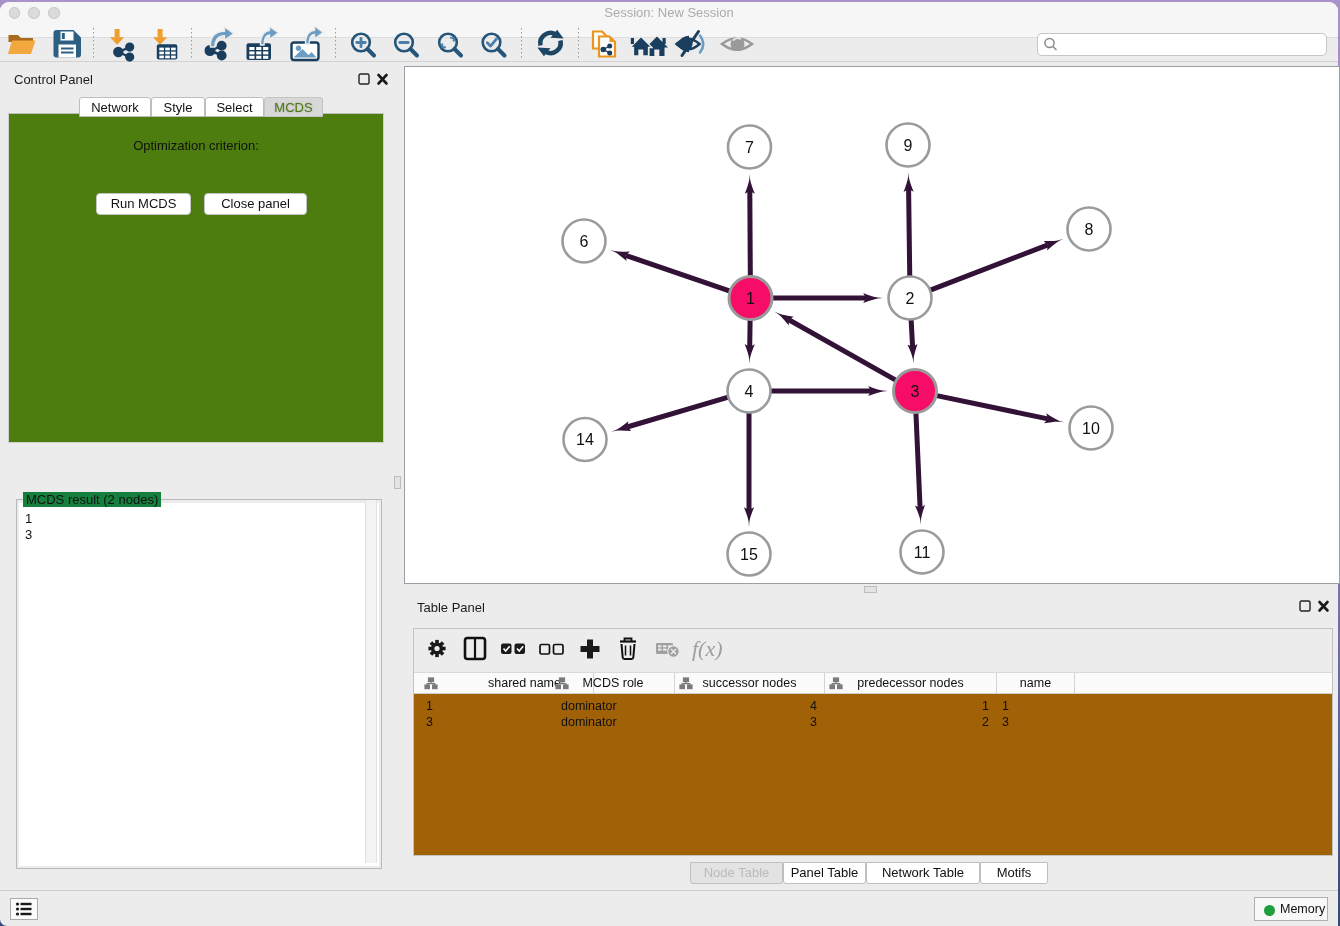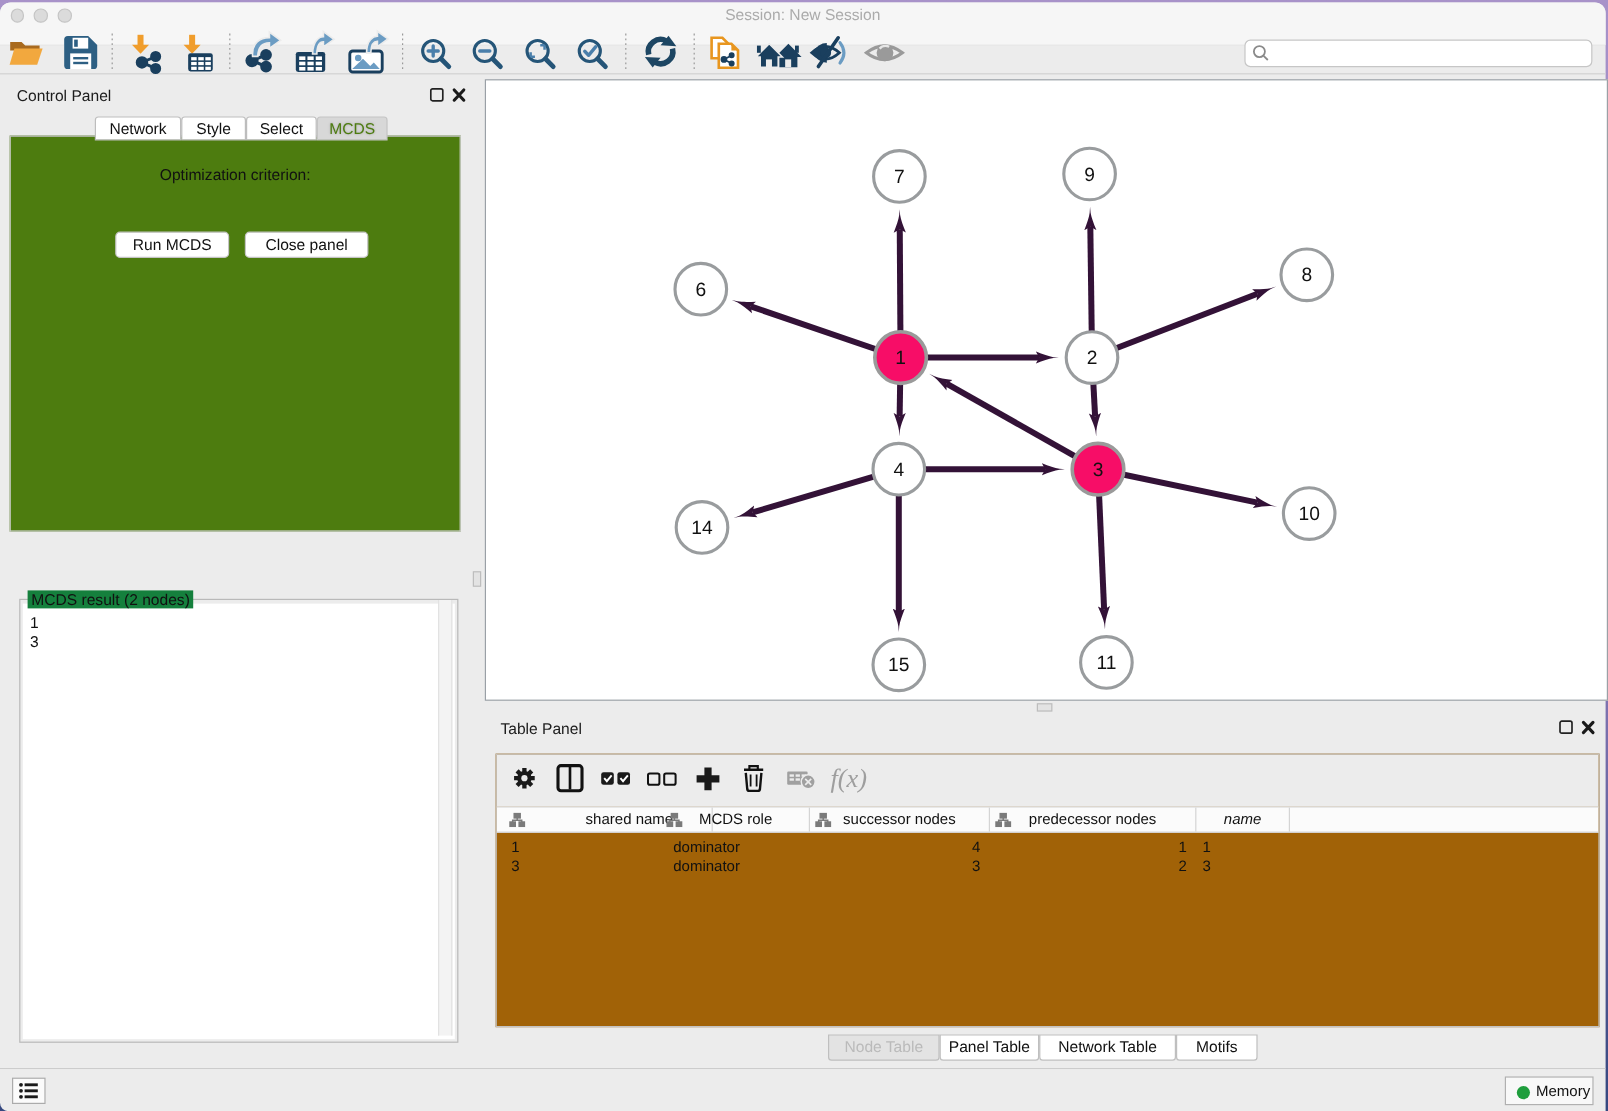--- a/index.html
+++ b/index.html
@@ -326,21 +326,21 @@
      </g>
      <text x="278" y="35" font-family="Liberation Serif, serif" font-style="italic" font-size="22" fill="#9e9e9e">f(x)</text>
     </g>
    </svg>
   </div>
   <div id="thead">
    <div class="th" style="left:0;width:138px;margin-left:42px;">shared name</div>
    <div class="th" style="left:138px;width:123px;">MCDS role</div>
    <div class="th" style="left:261px;width:150px;">successor nodes</div>
    <div class="th" style="left:411px;width:172px;">predecessor nodes</div>
-   <div class="th" style="left:583px;width:78px;font-style:italic;">name</div>
+   <div class="th" style="left:583px;width:78px;">name</div>
    <svg style="position:absolute;left:0;top:0" width="660" height="20" viewBox="0 0 660 20">
     <g fill="none" stroke="#7a7a7a" stroke-width="1.2">
             <rect x="14.5" y="5" width="5" height="3.6" fill="#7a7a7a"></rect>
             <rect x="11" y="12" width="4.4" height="3.6" fill="#7a7a7a"></rect>
             <rect x="18.6" y="12" width="4.4" height="3.6" fill="#7a7a7a"></rect>
             <path d="M17,8.6 v2 M13.2,12 v-1.4 h7.6 v1.4"></path>
 <rect x="145.5" y="5" width="5" height="3.6" fill="#7a7a7a"></rect>
             <rect x="142" y="12" width="4.4" height="3.6" fill="#7a7a7a"></rect>
             <rect x="149.6" y="12" width="4.4" height="3.6" fill="#7a7a7a"></rect>
             <path d="M148,8.6 v2 M144.2,12 v-1.4 h7.6 v1.4"></path>

